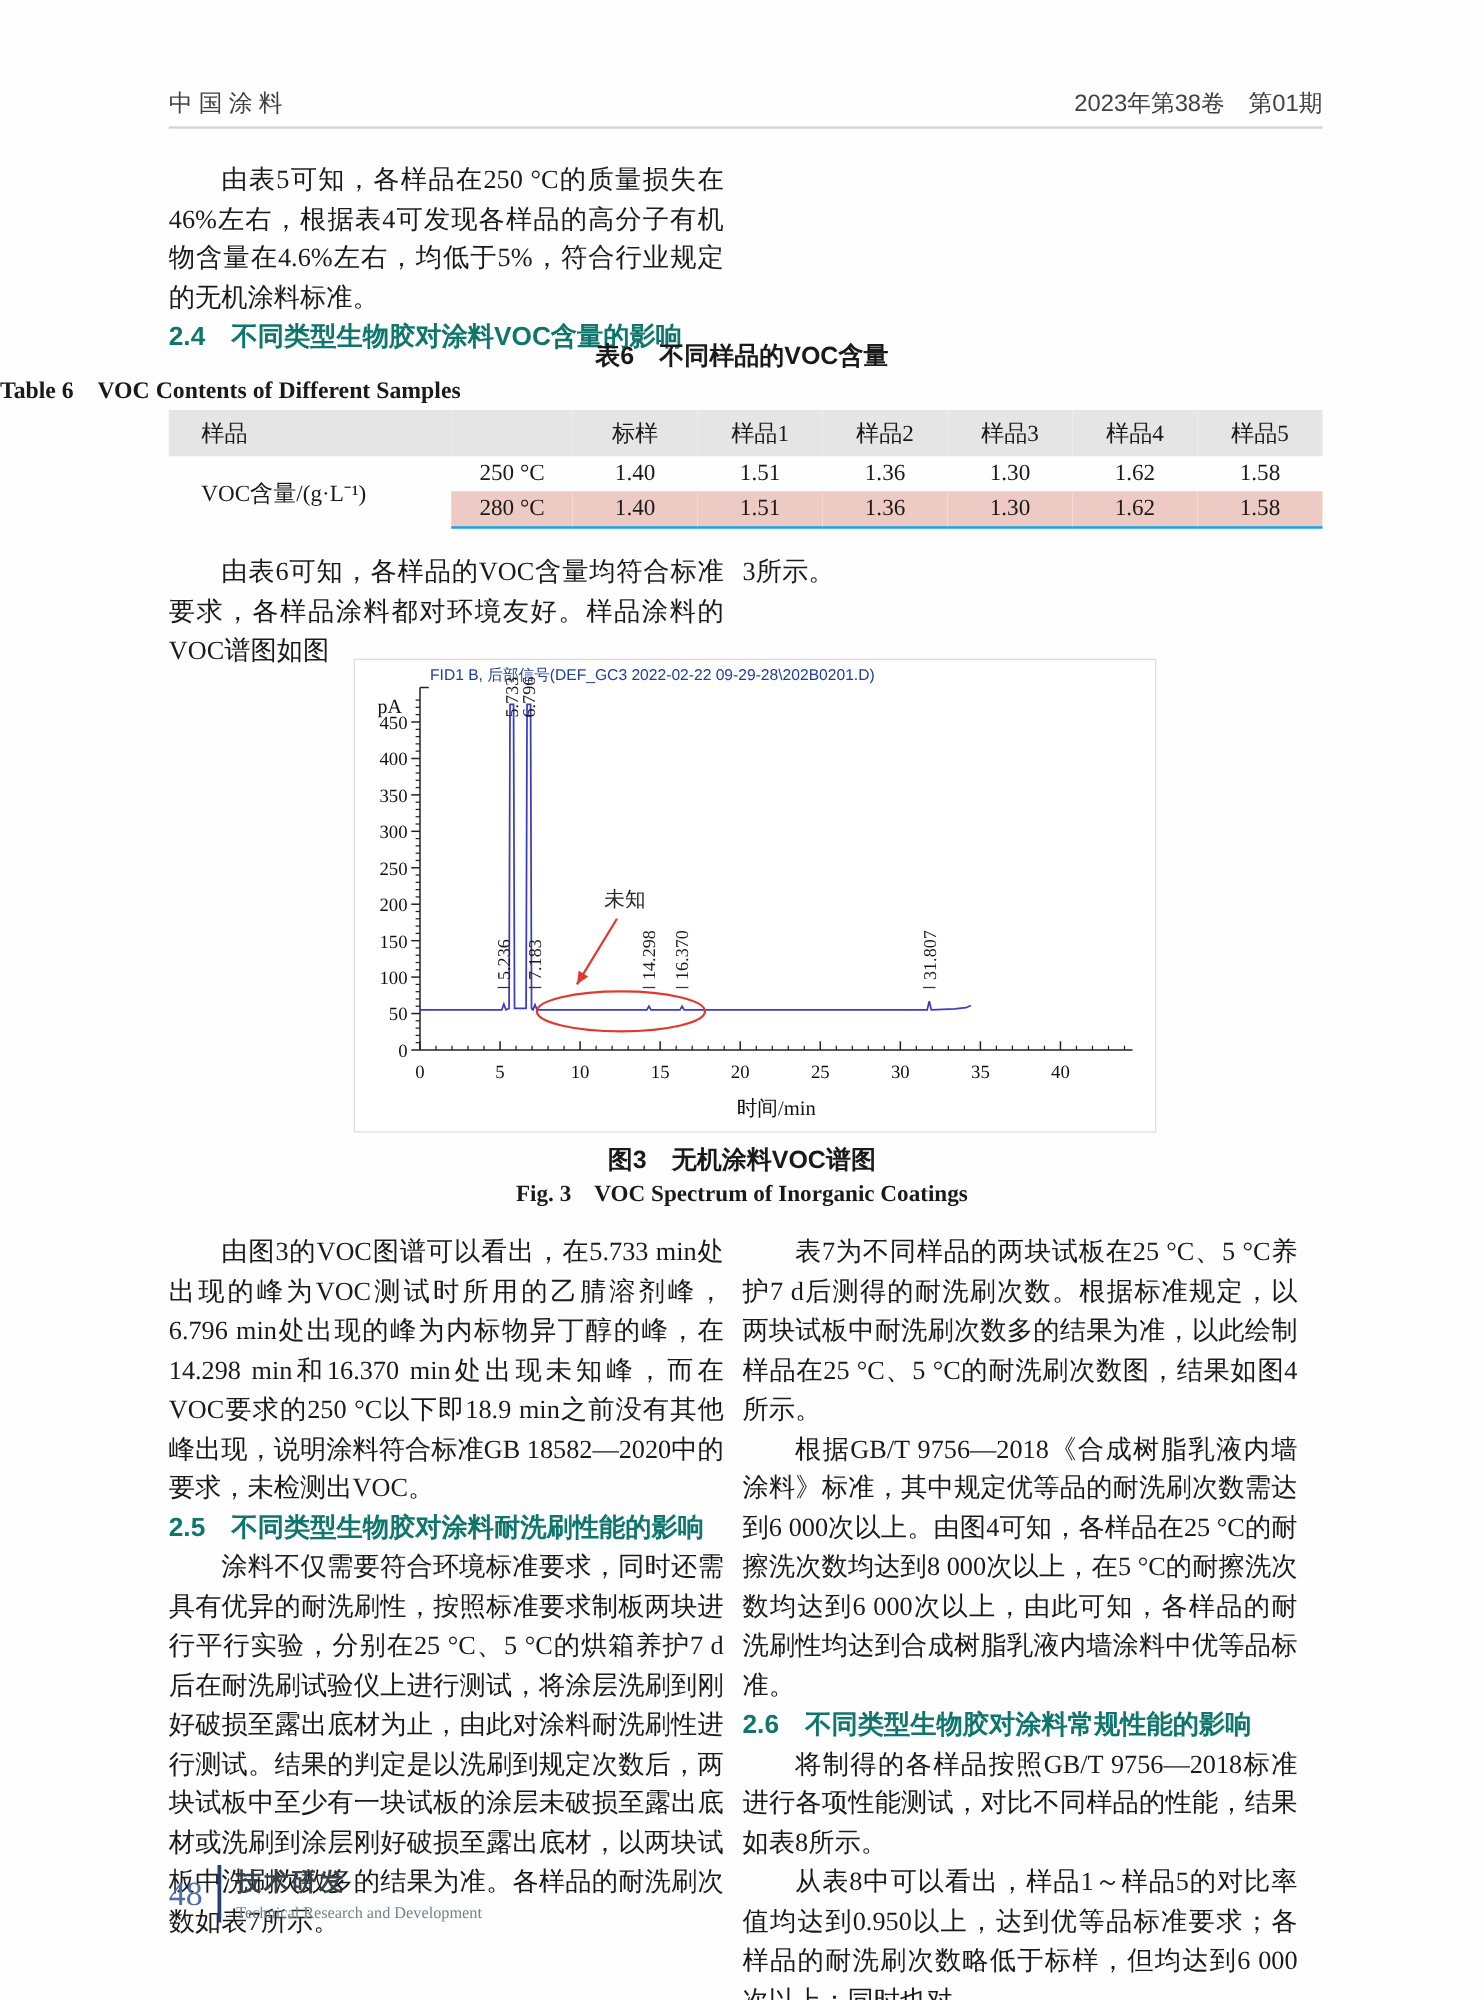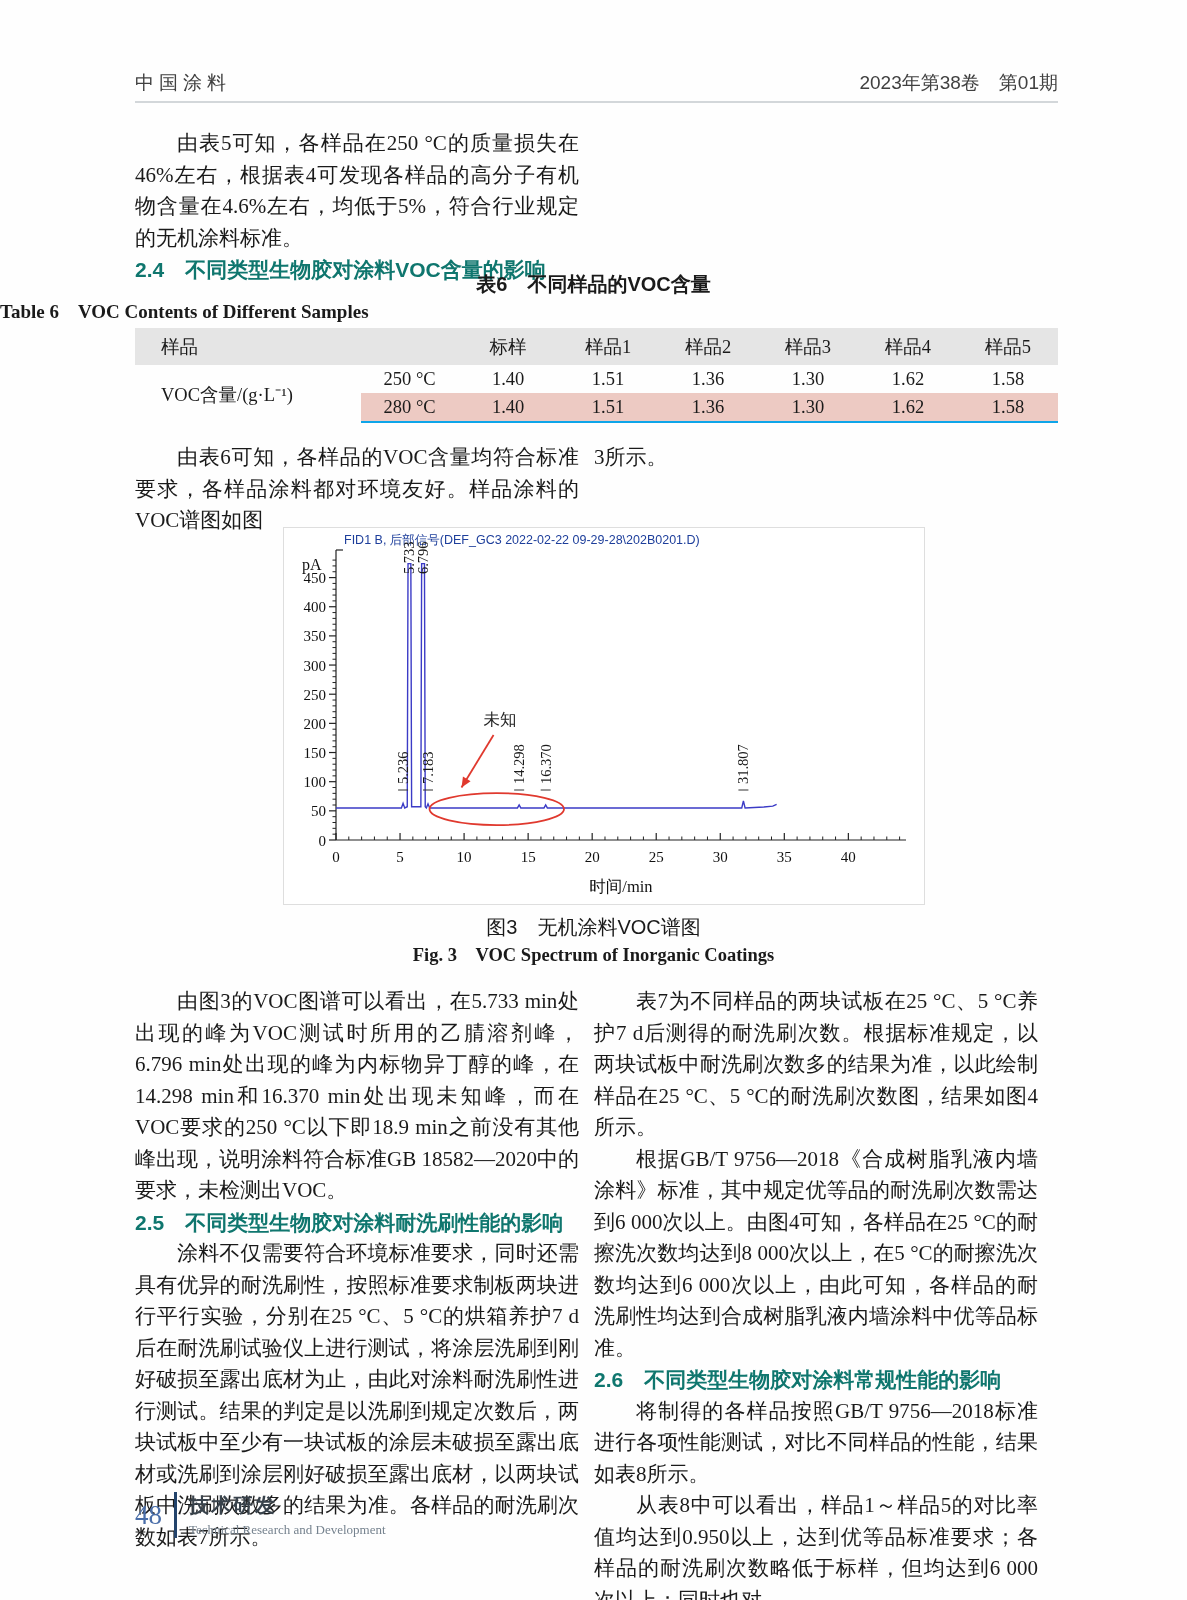--- a/index.html
+++ b/index.html
@@ -36,21 +36,21 @@
   table.voc th.c1{text-align:left;padding-left:26px;}
   table.voc td{text-align:center;height:26px;}
   table.voc td.c1{text-align:left;padding-left:26px;}
   table.voc td.pink{background:#edcac3;}
   table.voc tr.last td{border-bottom:2px solid #0ea5e9;}
 
   
   .fig{position:absolute;top:527px;left:283px;width:640px;background:#fff;
        border:1px solid #dedede;}
   .figcap-zh{position:absolute;top:914px;left:0;width:100%;text-align:center;
-      font-family:"Liberation Sans",sans-serif;font-weight:normal;font-size:20px;}
+      font-family:"Liberation Sans",sans-serif;font-weight:bold;font-size:20px;}
   .figcap-en{position:absolute;top:942px;left:0;width:100%;text-align:center;
       font-family:"Liberation Serif",serif;font-weight:bold;font-size:18.5px;}
 
   
   .footer{position:absolute;top:1492px;left:135px;display:flex;
           align-items:center;gap:12px;}
   .pg{font-size:27px;color:#4a6ea9;font-family:"Liberation Serif",serif;}
   .fbar{width:3px;height:46px;background:#23436b;}
   .fzh{font-size:20px;font-weight:bold;color:#39434c;letter-spacing:2px;
        font-family:"Liberation Sans",sans-serif;}

